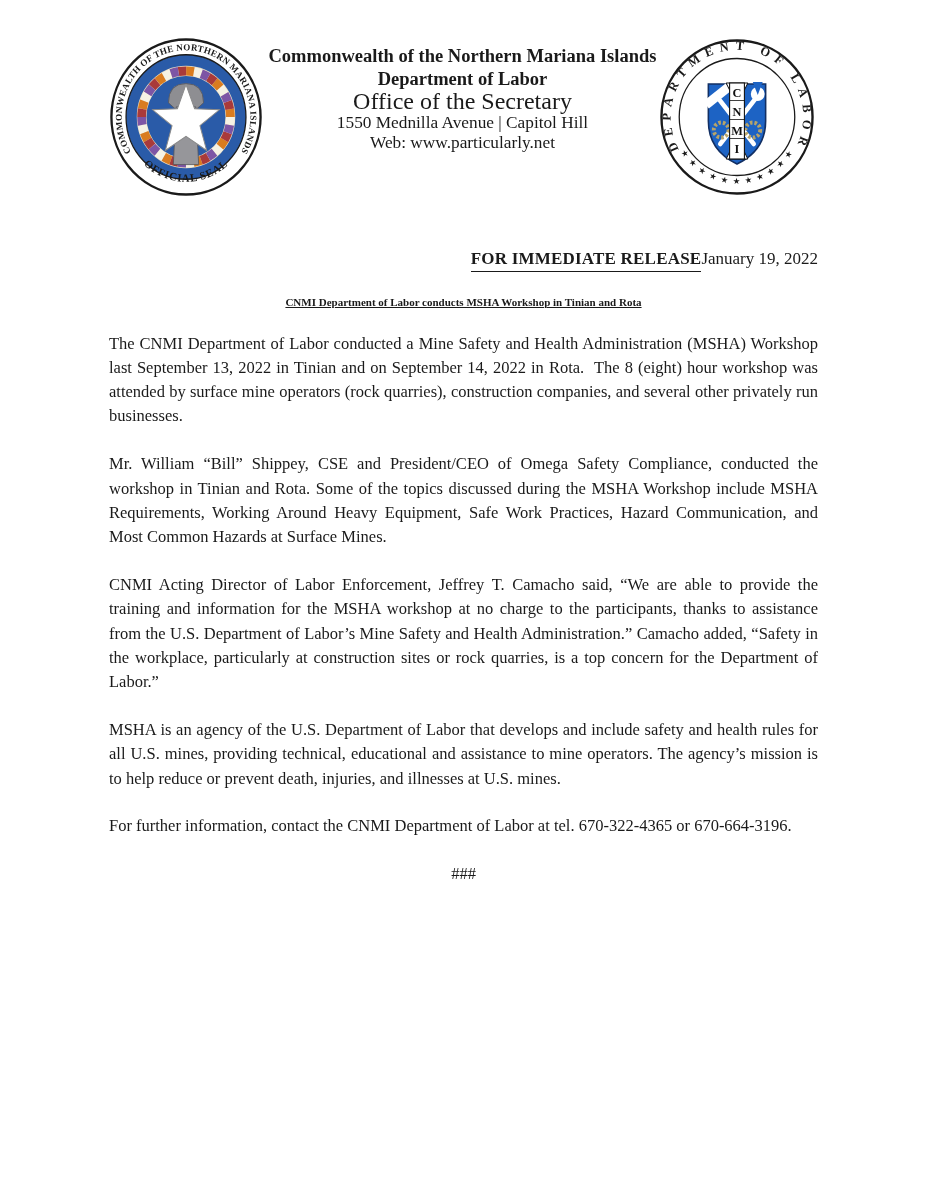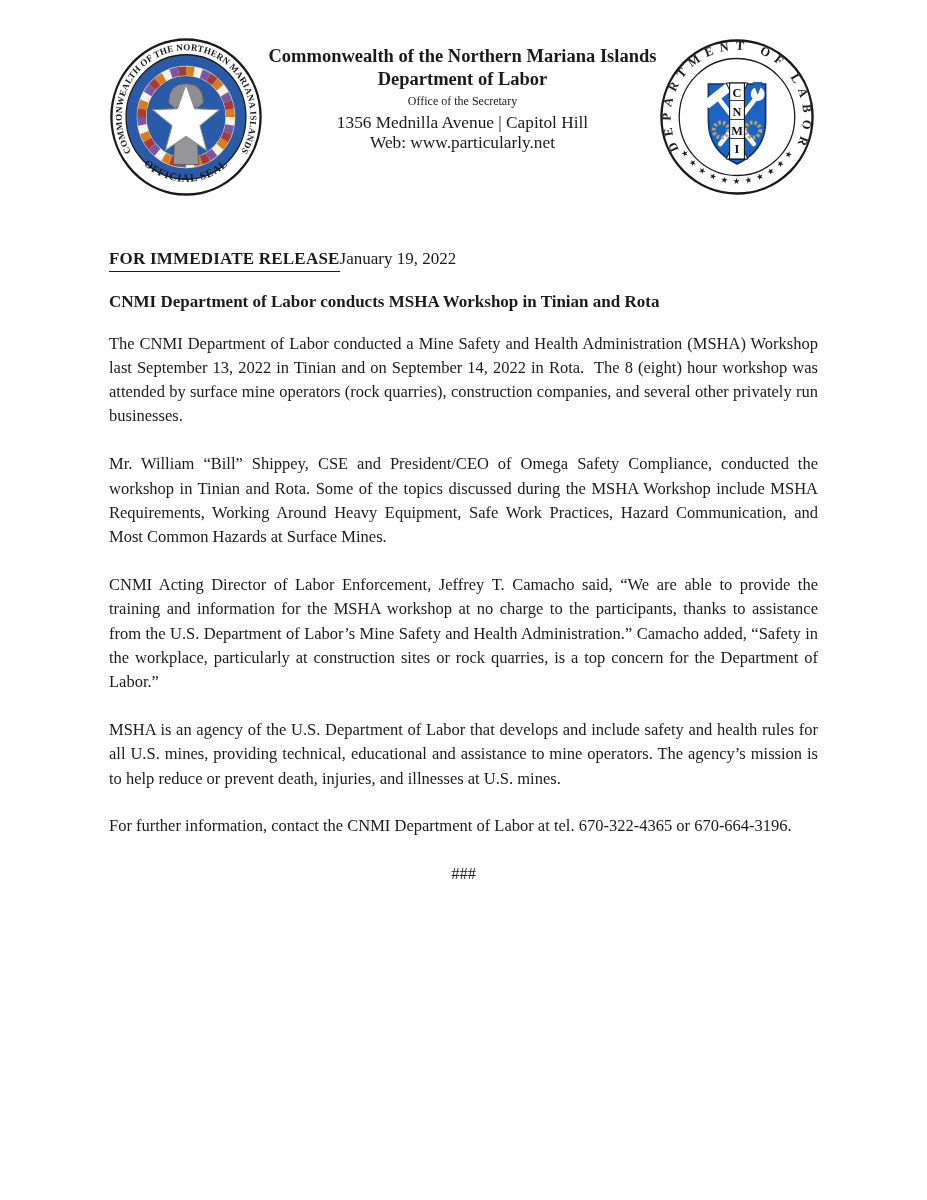--- a/index.html
+++ b/index.html
@@ -10,36 +10,36 @@
   
   .letterhead{position:absolute;left:0;top:0;width:927px;height:215px;}
   .seal{position:absolute;}
   .seal-left{left:108px;top:36px;width:156px;height:162px;}
   .seal-right{left:658px;top:37px;width:158px;height:160px;}
   .org-block{
     position:absolute;left:250px;top:45px;width:425px;text-align:center;
   }
   .org-bold{font-weight:bold;font-size:18.5px;line-height:23px;}
   .org-reg{font-size:17.3px;line-height:20.8px;}
-  .org-office{font-size:12px;line-height:21.5px;}
+  .org-office{font-size:24px;line-height:21.5px;}
   
   .doc-body{
     position:absolute;left:109px;top:247px;width:709px;
     font-size:16.5px;line-height:24.3px;
   }
   .release-row{
-    display:flex;justify-content:flex-start;align-items:baseline;
+    display:flex;justify-content:flex-end;align-items:baseline;
     font-size:17px;margin:0 0 17.5px 0;
   }
   .release-label{
     font-weight:bold;letter-spacing:.2px;
     border-bottom:1.6px solid #1a1a1a;padding-bottom:0px;
   }
   .headline{
-    text-align:left;font-weight:bold;font-size:17px;margin:0 0 17.5px 0;
+    text-align:center;font-weight:bold;font-size:11px;margin:0 0 17.5px 0;text-decoration:underline;
   }
   .doc-body p.para{
     margin:0 0 23.5px 0;text-align:justify;white-space:pre-wrap;
   }
   .end-mark{text-align:center;margin:0;}
 </style>
 </head>
 <body>
 
 <div class="page">
@@ -72,21 +72,21 @@
       </text>
       <text font-size="11" font-weight="bold" letter-spacing="0.8" fill="#1a1a1a" font-family="Liberation Serif, DejaVu Serif, serif">
         <textPath href="#ls-bot" startOffset="50%" text-anchor="middle">OFFICIAL SEAL</textPath>
       </text>
     </svg>
 
     <div class="org-block">
       <div class="org-bold">Commonwealth of the Northern Mariana Islands</div>
       <div class="org-bold">Department of Labor</div>
       <div class="org-office">Office of the Secretary</div>
-      <div class="org-reg">1356 Mednilla Avenue | Capitol Hill</div>
+      <div class="org-reg">1550 Mednilla Avenue | Capitol Hill</div>
       <div class="org-reg">Web: www.particularly.net</div>
     </div>
 
     <svg class="seal seal-right" viewBox="0 0 160 160" preserveAspectRatio="none">
       <circle cx="80" cy="80" r="76.5" fill="#ffffff" stroke="#1a1a1a" stroke-width="2.4"></circle>
       <circle cx="80" cy="80" r="58.5" fill="#ffffff" stroke="#1a1a1a" stroke-width="1.3"></circle>
 
       <path d="M 51,47 L 109,47 L 109,84 C 109,106 97,119 80,127 C 63,119 51,106 51,84 Z" fill="#1d63c4" stroke="#122f63" stroke-width="1.6"></path>
 
       <g>

